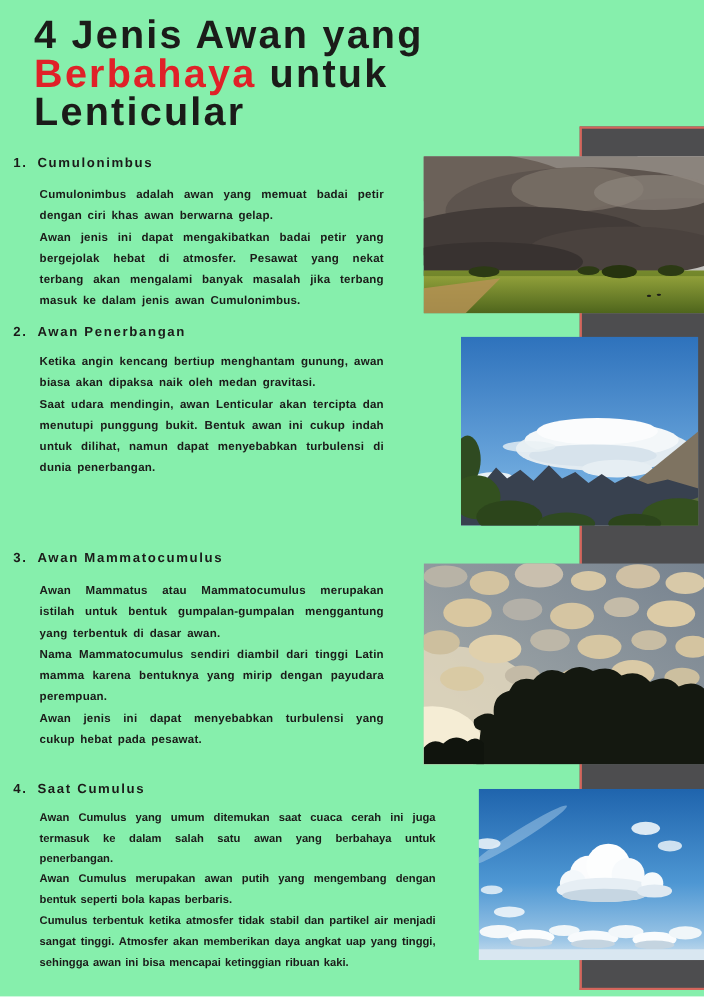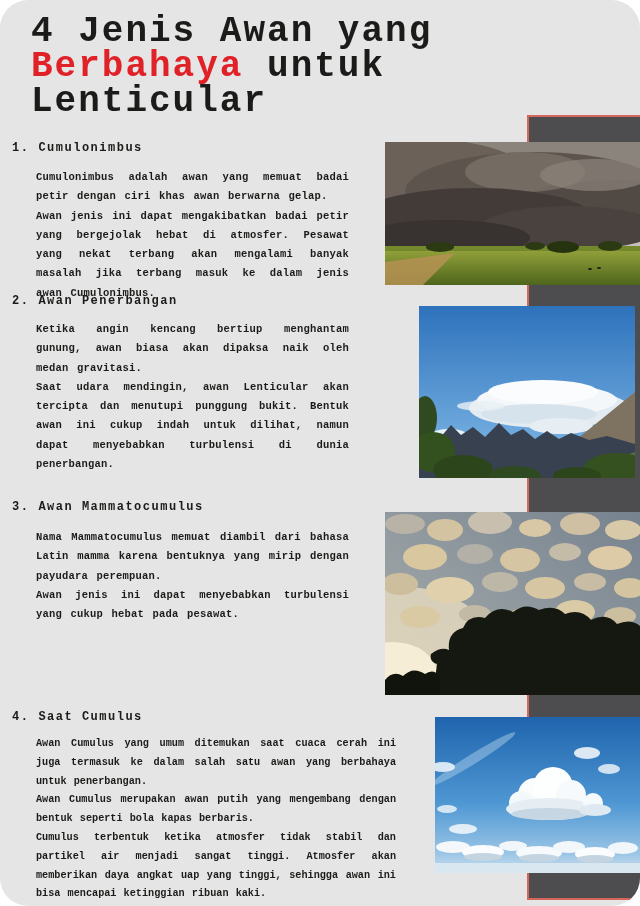--- a/index.html
+++ b/index.html
@@ -1,18 +1,18 @@
 <!DOCTYPE html>
 <html><head>
 <meta charset="utf-8">
 <style>
   html,body{margin:0;padding:0;background:#ffffff;}
   .poster{
-    position:relative;width:640px;height:906px;background:#e5e5e5;
-    overflow:hidden;font-family:Liberation Mono, monospace;color:#1b1b19;border-radius:28px;
+    position:relative;width:640px;height:906px;background:#86efac;
+    overflow:hidden;font-family:Liberation Sans, sans-serif;color:#1b1b19;
   }
   
   .title{
     position:absolute;left:31px;top:14px;margin:0;z-index:3;
     font-size:36px;line-height:35px;font-weight:bold;letter-spacing:2px;color:#1b1b19;
   }
   .title .red{color:#e02128;}
   
   .band{
     position:absolute;left:527px;top:115px;width:113px;height:785px;
@@ -64,21 +64,22 @@
   </h2>
   <div class="body w1" style="top:320px">
     <p>Ketika angin kencang bertiup menghantam gunung, awan biasa akan dipaksa naik oleh medan gravitasi.</p>
     <p>Saat udara mendingin, awan Lenticular akan tercipta dan menutupi punggung bukit. Bentuk awan ini cukup indah untuk dilihat, namun dapat menyebabkan turbulensi di dunia penerbangan.</p>
   </div>
 
   <h2 class="h" style="top:500px">
     <span class="num">3.</span><span>Awan Mammatocumulus</span>
   </h2>
   <div class="body w1" style="top:528px">
-    <p>Nama Mammatocumulus memuat diambil dari bahasa Latin mamma karena bentuknya yang mirip dengan payudara perempuan.</p>
+    <p>Awan Mammatus atau Mammatocumulus merupakan istilah untuk bentuk gumpalan-gumpalan menggantung yang terbentuk di dasar awan.</p>
+    <p>Nama Mammatocumulus sendiri diambil dari tinggi Latin mamma karena bentuknya yang mirip dengan payudara perempuan.</p>
     <p>Awan jenis ini dapat menyebabkan turbulensi yang cukup hebat pada pesawat.</p>
   </div>
 
   <h2 class="h" style="top:710px">
     <span class="num">4.</span><span>Saat Cumulus</span>
   </h2>
   <div class="body w4" style="top:735px">
     <p>Awan Cumulus yang umum ditemukan saat cuaca cerah ini juga termasuk ke dalam salah satu awan yang berbahaya untuk penerbangan.</p>
     <p>Awan Cumulus merupakan awan putih yang mengembang dengan bentuk seperti bola kapas berbaris.</p>
     <p>Cumulus terbentuk ketika atmosfer tidak stabil dan partikel air menjadi sangat tinggi. Atmosfer akan memberikan daya angkat uap yang tinggi, sehingga awan ini bisa mencapai ketinggian ribuan kaki.</p>

